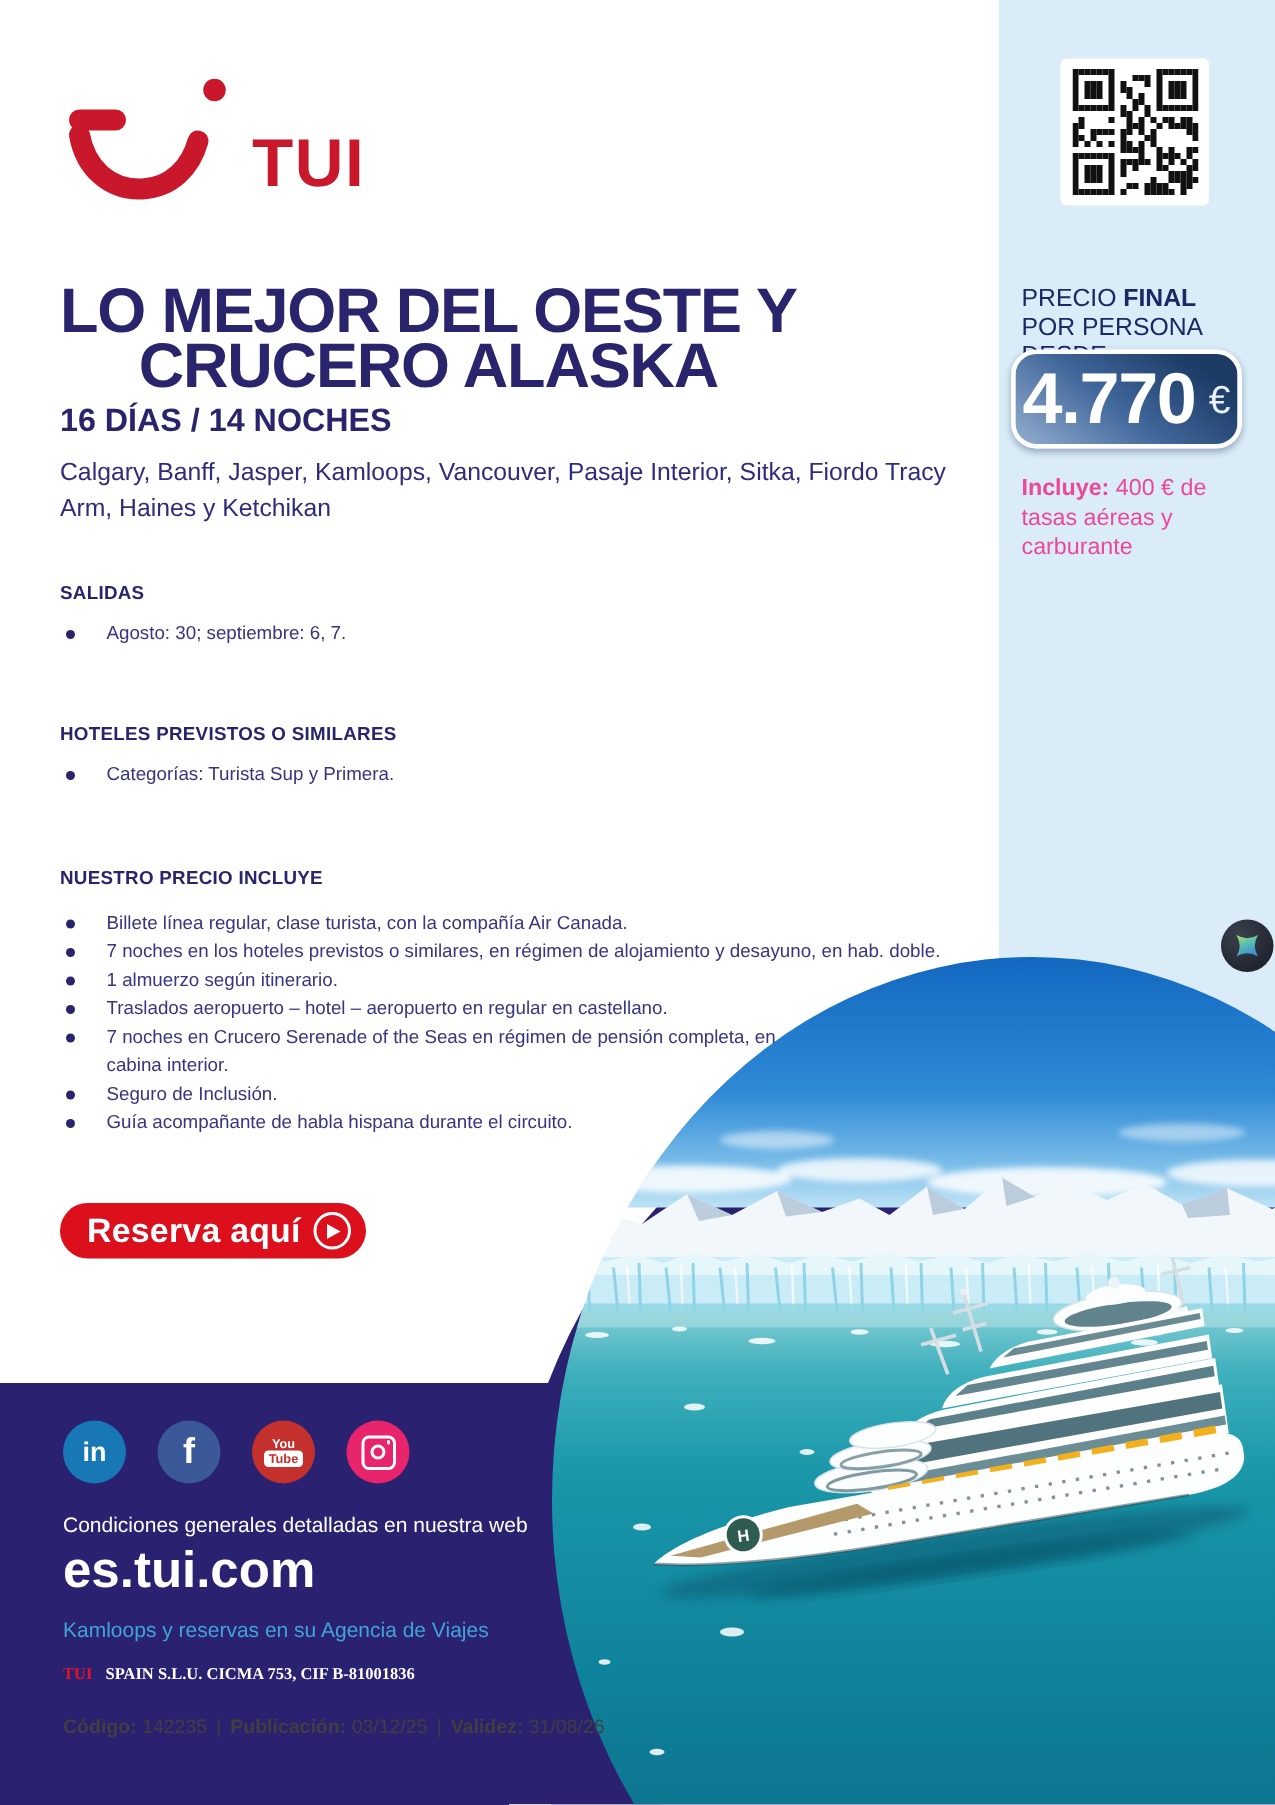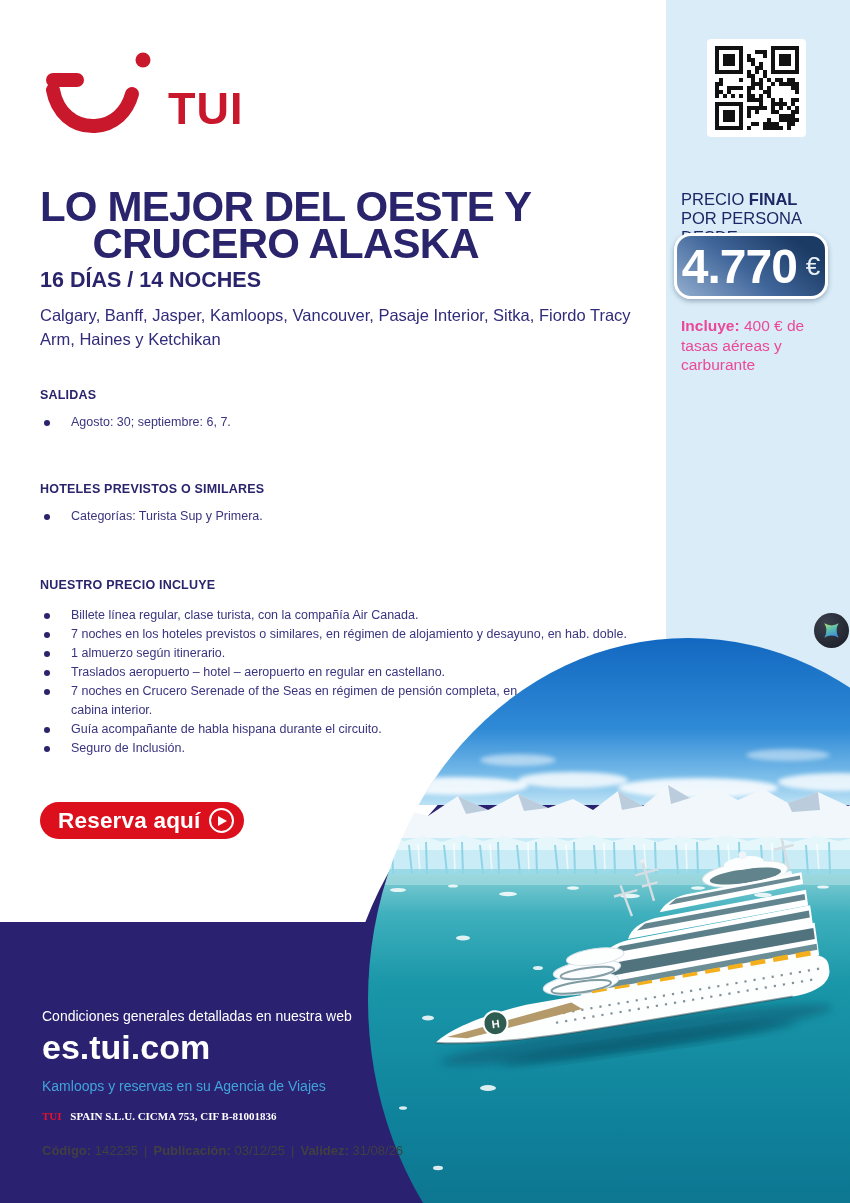--- a/index.html
+++ b/index.html
@@ -482,31 +482,49 @@
     <li>Categorías: Turista Sup y Primera.</li>
   </ul>
 
   <div class="sec-head" style="top:578px;">NUESTRO PRECIO INCLUYE</div>
   <ul class="blist" style="top:606px;">
     <li>Billete línea regular, clase turista, con la compañía Air Canada.</li>
     <li>7 noches en los hoteles previstos o similares, en régimen de alojamiento y desayuno, en hab. doble.</li>
     <li>1 almuerzo según itinerario.</li>
     <li>Traslados aeropuerto – hotel – aeropuerto en regular en castellano.</li>
     <li class="narrow">7 noches en Crucero Serenade of the Seas en régimen de pensión completa, en cabina interior.</li>
+    <li>Seguro de Inclusión.</li>
     <li>Guía acompañante de habla hispana durante el circuito.</li>
-    <li>Seguro de Inclusión.</li>
   </ul>
 
   <button id="cta">
     <span class="lbl">Reserva aquí</span>
     <span class="play">
         <i></i>
       </span>
   </button>
 
+  <div id="social">
+    <div class="sc li">
+      <span class="in-txt">in</span>
+    </div>
+    <div class="sc fb">
+      <span class="f-txt">f</span>
+    </div>
+    <div class="sc yt">
+      <span class="yt-you">You</span>
+      <span class="yt-tube">Tube</span>
+    </div>
+    <div class="sc ig">
+      <span class="cam">
+          <span class="lens"></span>
+          <span class="dot"></span>
+        </span>
+    </div>
+  </div>
 
   <div id="conditions">Condiciones generales detalladas en nuestra web</div>
   <div id="website">es.tui.com</div>
   <div id="agency">Kamloops y reservas en su Agencia de Viajes</div>
   <div id="company">
     <span class="tui-red">TUI</span>
     <span style="margin-left:6px;">SPAIN S.L.U. CICMA 753, CIF B-81001836</span>
   </div>
   <div id="meta">
     <span class="b">Código:</span>

